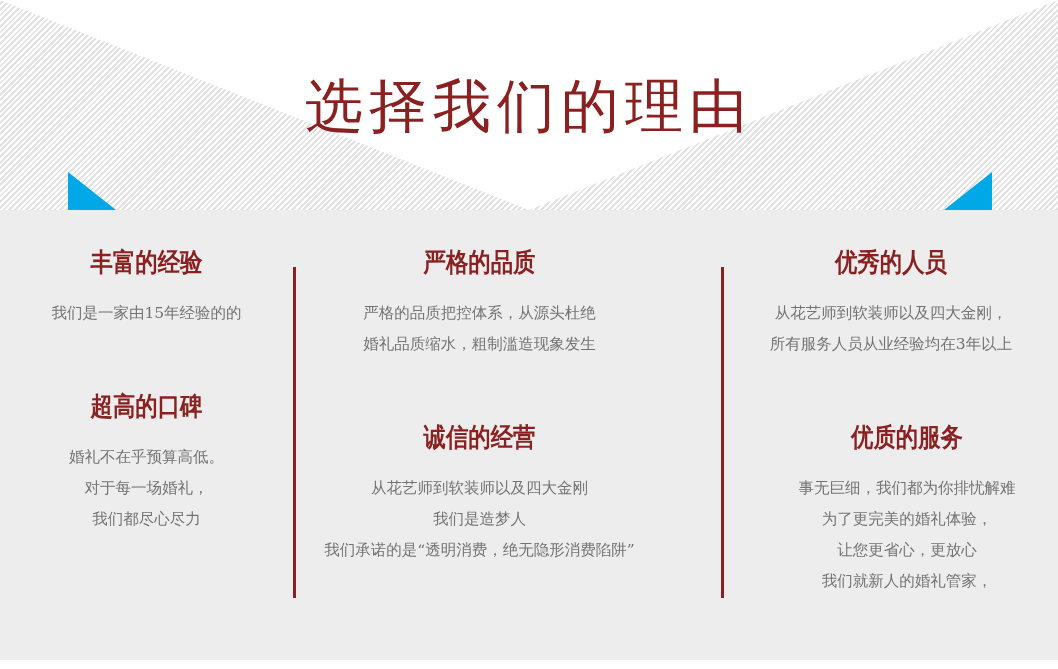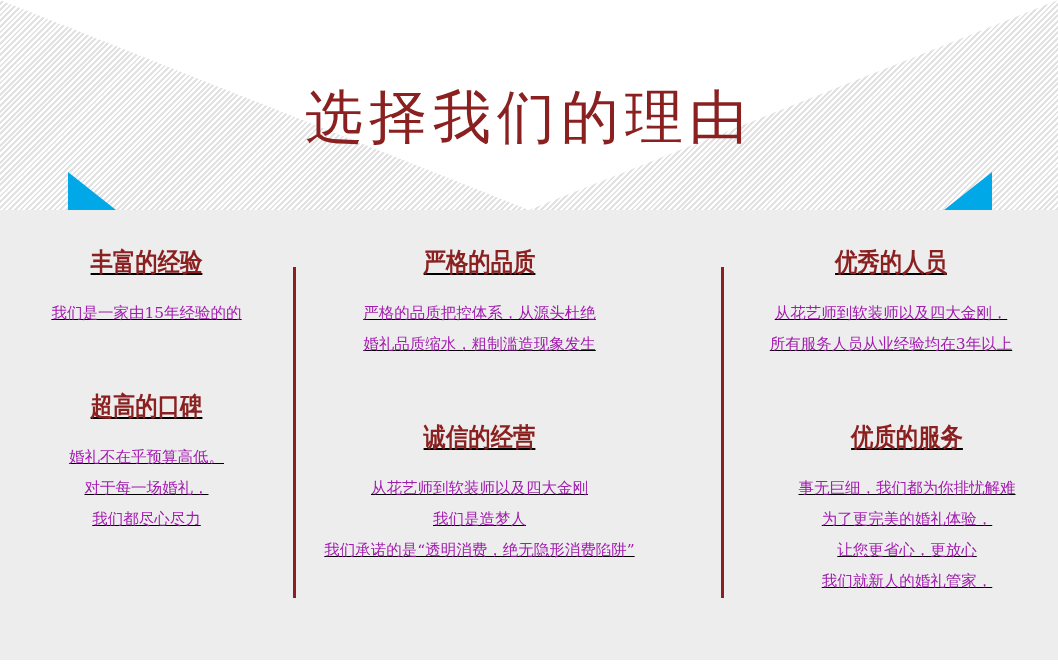--- a/index.html
+++ b/index.html
@@ -37,29 +37,28 @@
        1058px 0%,
        529px 210px,
        0px 0px
     );
   }
   #title {
     position:absolute;
     left:0; top:78px;
     width:1058px;
     text-align:center;
-    font-family:Liberation Mono, monospace;
+    font-family:Liberation Serif, serif;
     font-size:58px;
     font-weight:300;
     letter-spacing:6px;
     color:#8a2020;
     line-height:1;
     z-index:5;
     white-space:nowrap;
-    margin-top:15px;
   }
 
   
   .tri {
     position:absolute;
     width:0; height:0;
     z-index:4;
   }
   #tri-left {
     left:68px; top:172px;
@@ -99,21 +98,21 @@
 
   .col {
     position:absolute;
     top:0;
     text-align:center;
   }
   #col-0 { left:0px;   width:293px; }
   #col-1 { left:296px; width:367px; }
   #col-2 { left:724px; width:334px; }
 
-  .card { width:100%;text-decoration:underline; }
+  .card { width:100%; }
   #col-0 .card-a { padding-top:38px; }
   #col-1 .card-a { padding-top:38px; }
   #col-2 .card-a { padding-top:38px; }
   #col-0 .card-b { padding-top:63px; }
   #col-1 .card-b { padding-top:63px; }
   #col-2 .card-b { padding-top:63px;padding-left:32px; }
 
   .card-title {
     font-family:"DejaVu Sans","Liberation Sans",sans-serif;
     font-size:26px;
@@ -121,21 +120,21 @@
     color:#8a2020;
     letter-spacing:0px;
     line-height:1.15;
     transform:scaleX(0.86);
     white-space:nowrap;
   }
   .card-body {
     margin-top:20px;
     font-family:"DejaVu Serif","Liberation Serif",serif;
     font-size:15.5px;
-    color:#a21caf;
+    color:#737373;
     line-height:2.0;
   }
   .card-body .line { white-space:nowrap; display:block; }
 
   
   #footer-strip {
     position:absolute; left:0; top:660px;
     width:1058px; height:9px;
     background:#ffffff;
   }

